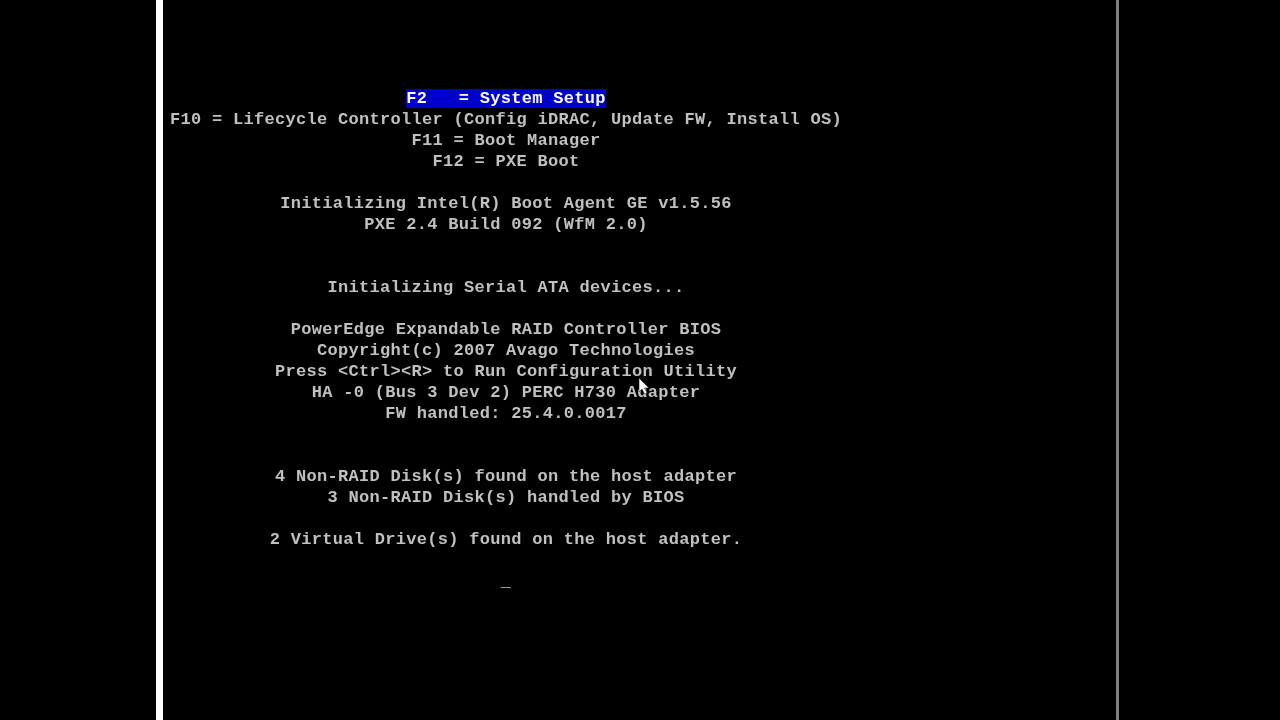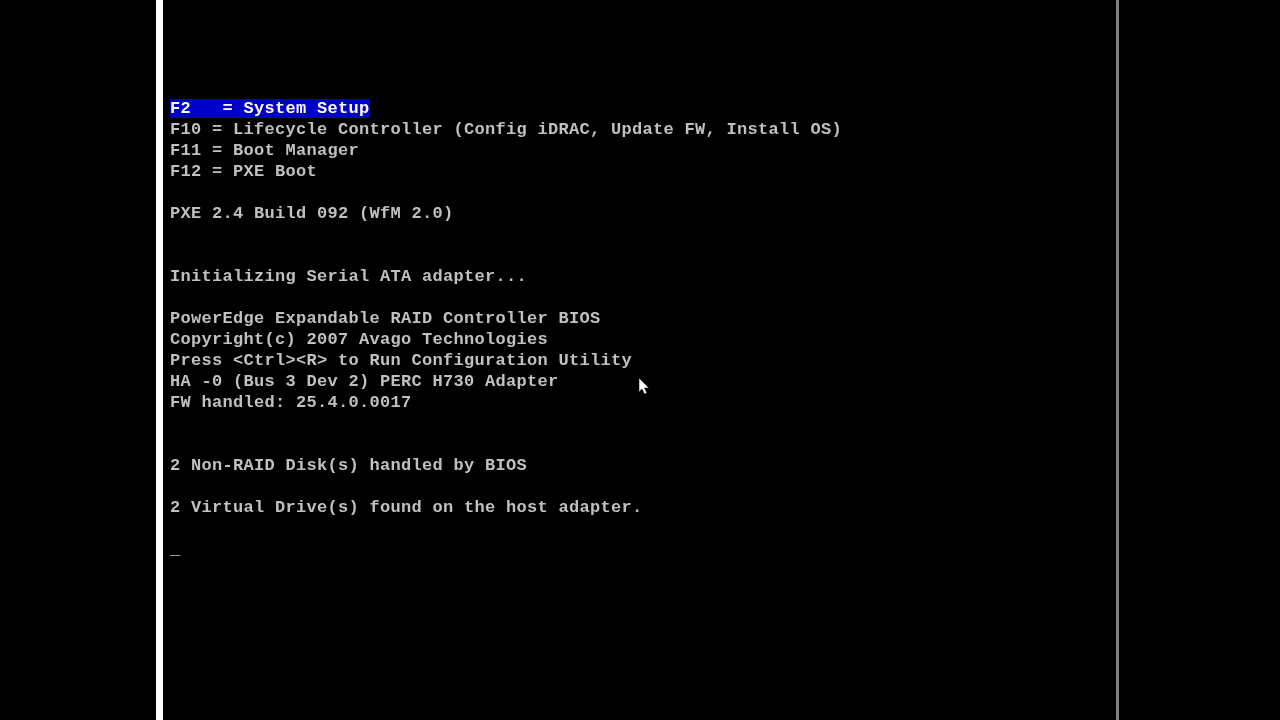--- a/index.html
+++ b/index.html
@@ -30,23 +30,24 @@
       position: absolute;
       left: 1116px;
       top: 0;
       width: 3px;
       height: 720px;
       background: #808080;
     }
     .terminal {
       position: absolute;
       left: 170px;
-      top: 98px;
+      top: 88px;
       line-height: 21px;
       letter-spacing: 0.3px;
+      text-align: center;
     }
     .line {
       white-space: pre;
     }
     .highlighted {
       background: #0000cc;
       color: #fff;
     }
     .blank {
       height: 21px;
@@ -66,33 +67,35 @@
 
 <div class="border-left"></div>
 <div class="border-right"></div>
 
 <div class="terminal">
   <div class="line"><span class="highlighted"><span>F2  </span><span> = System Setup</span></span></div>
   <div class="line"><span>F10 </span><span>= Lifecycle Controller (Config iDRAC, Update FW, Install OS)</span></div>
   <div class="line"><span>F11 </span><span>= Boot Manager</span></div>
   <div class="line"><span>F12 </span><span>= PXE Boot</span></div>
   <div class="blank"></div>
+  <div class="line">Initializing Intel(R) Boot Agent GE v1.5.56</div>
   <div class="line">PXE 2.4 Build 092 (WfM 2.0)</div>
   <div class="blank"></div>
   <div class="blank"></div>
-  <div class="line">Initializing Serial ATA adapter...</div>
+  <div class="line">Initializing Serial ATA devices...</div>
   <div class="blank"></div>
   <div class="line">PowerEdge Expandable RAID Controller BIOS</div>
   <div class="line">Copyright(c) 2007 Avago Technologies</div>
   <div class="line">Press &lt;Ctrl&gt;&lt;R&gt; to Run Configuration Utility</div>
   <div class="line">HA -0 (Bus 3 Dev 2) PERC H730 Adapter</div>
   <div class="line">FW handled: 25.4.0.0017</div>
   <div class="blank"></div>
   <div class="blank"></div>
-  <div class="line">2 Non-RAID Disk(s) handled by BIOS</div>
+  <div class="line">4 Non-RAID Disk(s) found on the host adapter</div>
+  <div class="line">3 Non-RAID Disk(s) handled by BIOS</div>
   <div class="blank"></div>
   <div class="line">2 Virtual Drive(s) found on the host adapter.</div>
   <div class="blank"></div>
   <div class="line"><span class="text-cursor">_</span></div>
 </div>
 
 <svg class="mouse-cursor" width="12" height="18" viewBox="0 0 12 18">
   <path d="M0 0 L0 14 L3 11 L5.5 16 L8 15 L5.5 10 L10 10 Z" fill="#fff" stroke="#000" stroke-width="0.5"></path>
 </svg>
 

